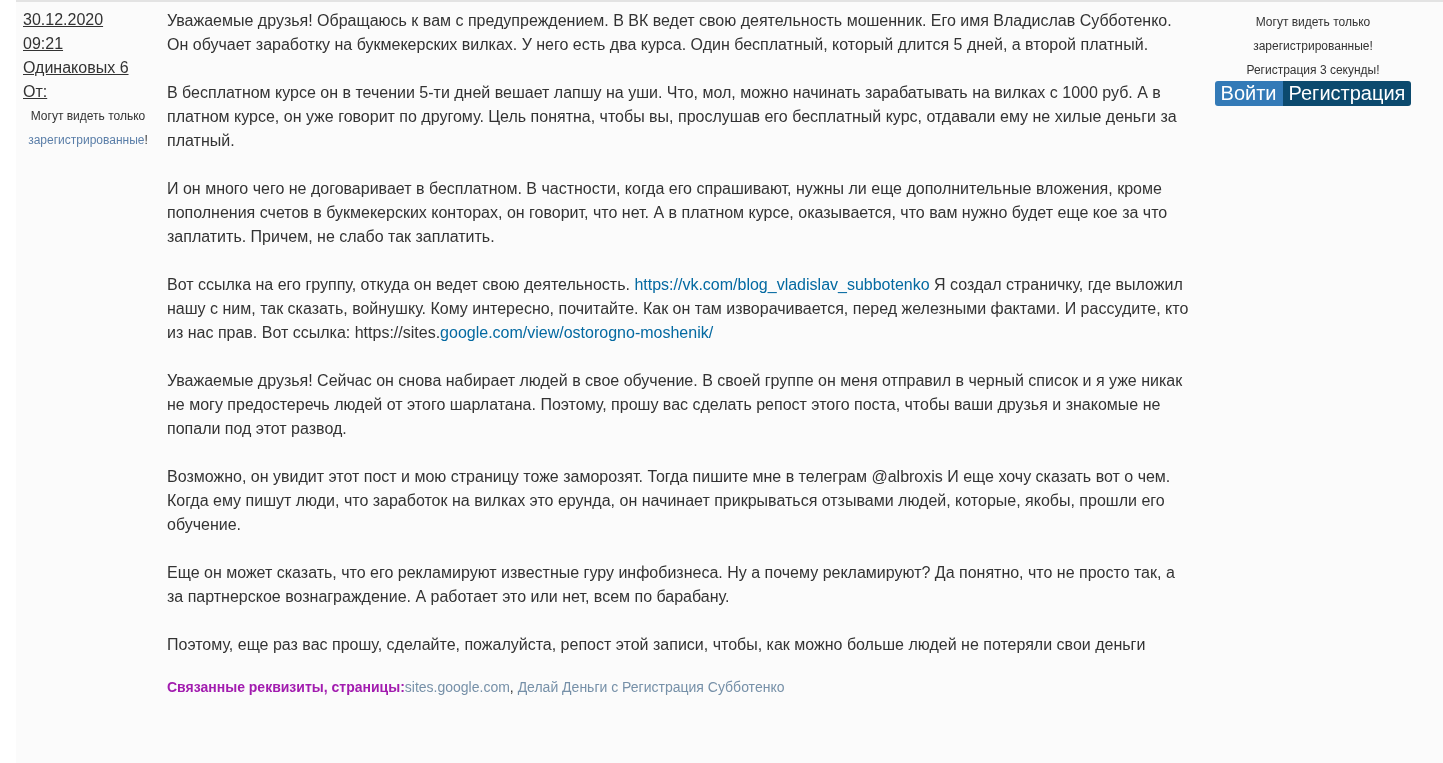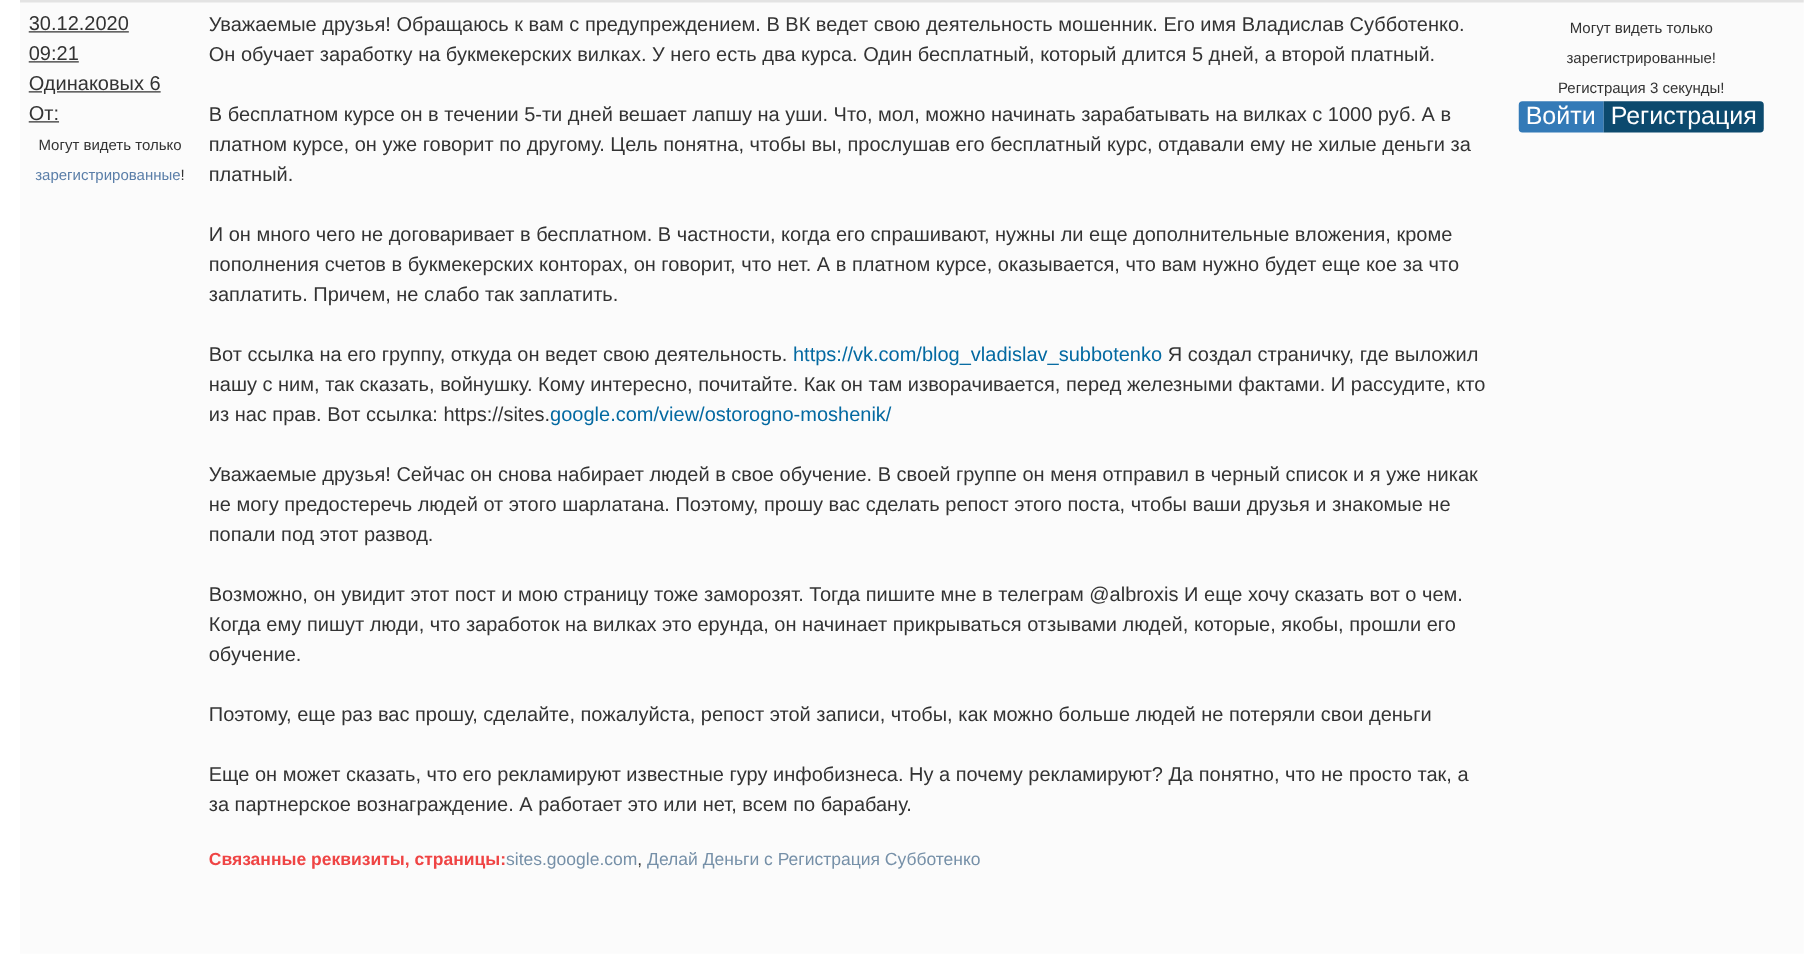--- a/index.html
+++ b/index.html
@@ -55,21 +55,21 @@
     .col-body p {
       margin: 0 0 24px 0;
       width: 1022px;
     }
     .col-body a.link { color: #0369a1; text-decoration: none; }
     .col-body .related {
       margin-top: -4px;
       font-size: 14px;
       line-height: 20px;
     }
-    .col-body .related b { color: #ef4444; font-weight: bold; }
+    .col-body .related b { color: #a21caf; font-weight: bold; }
     .col-body .related a { color: #7690a8; text-decoration: none; }
     .col-body .related .sep { color: #333; }
 
     .col-side {
       flex: 1;
       padding: 8px 0 0 0;
       box-sizing: border-box;
       text-align: center;
       font-size: 12px;
       line-height: 24px;
@@ -119,22 +119,22 @@
     </div>
   </div>
 
   <div class="col-body">
     <p>Уважаемые друзья! Обращаюсь к вам с предупреждением. В ВК ведет свою деятельность мошенник. Его имя Владислав Субботенко. Он обучает заработку на букмекерских вилках. У него есть два курса. Один бесплатный, который длится 5 дней, а второй платный.</p>
     <p>В бесплатном курсе он в течении 5-ти дней вешает лапшу на уши. Что, мол, можно начинать зарабатывать на вилках с 1000 руб. А в платном курсе, он уже говорит по другому. Цель понятна, чтобы вы, прослушав его бесплатный курс, отдавали ему не хилые деньги за платный.</p>
     <p>И он много чего не договаривает в бесплатном. В частности, когда его спрашивают, нужны ли еще дополнительные вложения, кроме пополнения счетов в букмекерских конторах, он говорит, что нет. А в платном курсе, оказывается, что вам нужно будет еще кое за что заплатить. Причем, не слабо так заплатить.</p>
     <p><span>Вот ссылка на его группу, откуда он ведет свою деятельность. </span><a class="link">https://vk.com/blog_vladislav_subbotenko</a><span> Я создал страничку, где выложил нашу с ним, так сказать, войнушку. Кому интересно, почитайте. Как он там изворачивается, перед железными фактами. И рассудите, кто из нас прав. Вот ссылка: https://sites.</span><a class="link">google.com/view/ostorogno-moshenik/</a></p>
     <p>Уважаемые друзья! Сейчас он снова набирает людей в свое обучение. В своей группе он меня отправил в черный список и я уже никак не могу предостеречь людей от этого шарлатана. Поэтому, прошу вас сделать репост этого поста, чтобы ваши друзья и знакомые не попали под этот развод.</p>
     <p>Возможно, он увидит этот пост и мою страницу тоже заморозят. Тогда пишите мне в телеграм @albroxis И еще хочу сказать вот о чем. Когда ему пишут люди, что заработок на вилках это ерунда, он начинает прикрываться отзывами людей, которые, якобы, прошли его обучение.</p>
+    <p>Еще он может сказать, что его рекламируют известные гуру инфобизнеса. Ну а почему рекламируют? Да понятно, что не просто так, а за партнерское вознаграждение. А работает это или нет, всем по барабану.</p>
     <p>Поэтому, еще раз вас прошу, сделайте, пожалуйста, репост этой записи, чтобы, как можно больше людей не потеряли свои деньги</p>
-    <p>Еще он может сказать, что его рекламируют известные гуру инфобизнеса. Ну а почему рекламируют? Да понятно, что не просто так, а за партнерское вознаграждение. А работает это или нет, всем по барабану.</p>
     <div class="related">
       <b>Связанные реквизиты, страницы:</b><a>sites.google.com</a><span class="sep">, </span><a>Делай Деньги с Регистрация Субботенко</a>
     </div>
   </div>
 
   <div class="col-side">
     <div class="side-inner">
       <span class="l">Могут видеть только</span>
       <span class="l">зарегистрированные!</span>
       <span class="l">Регистрация 3 секунды!</span>

